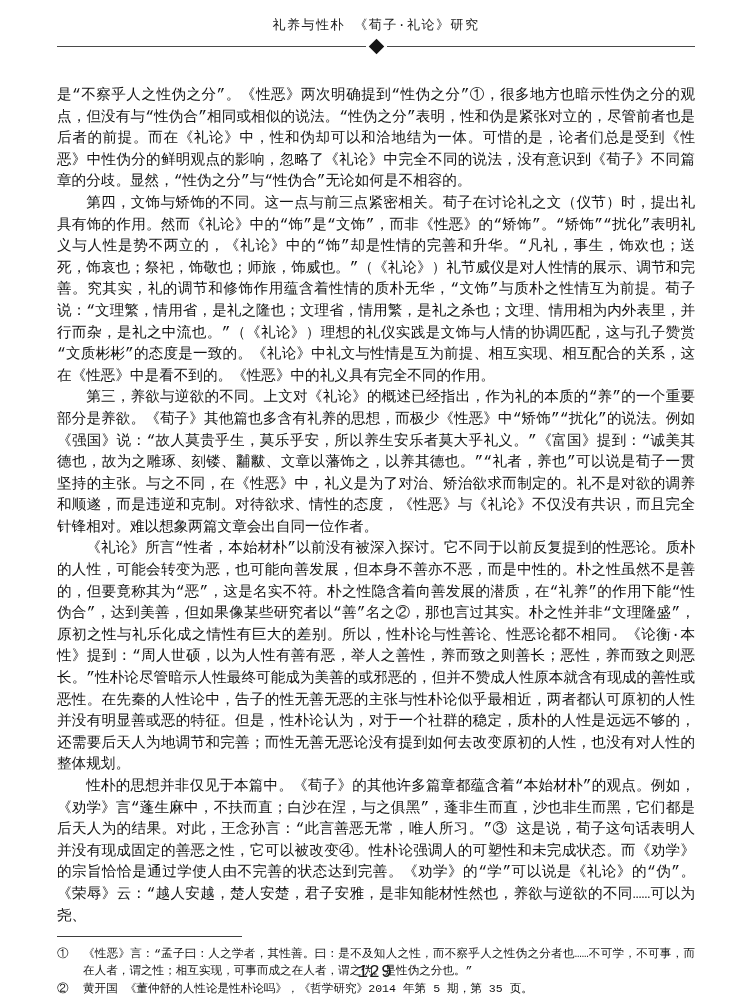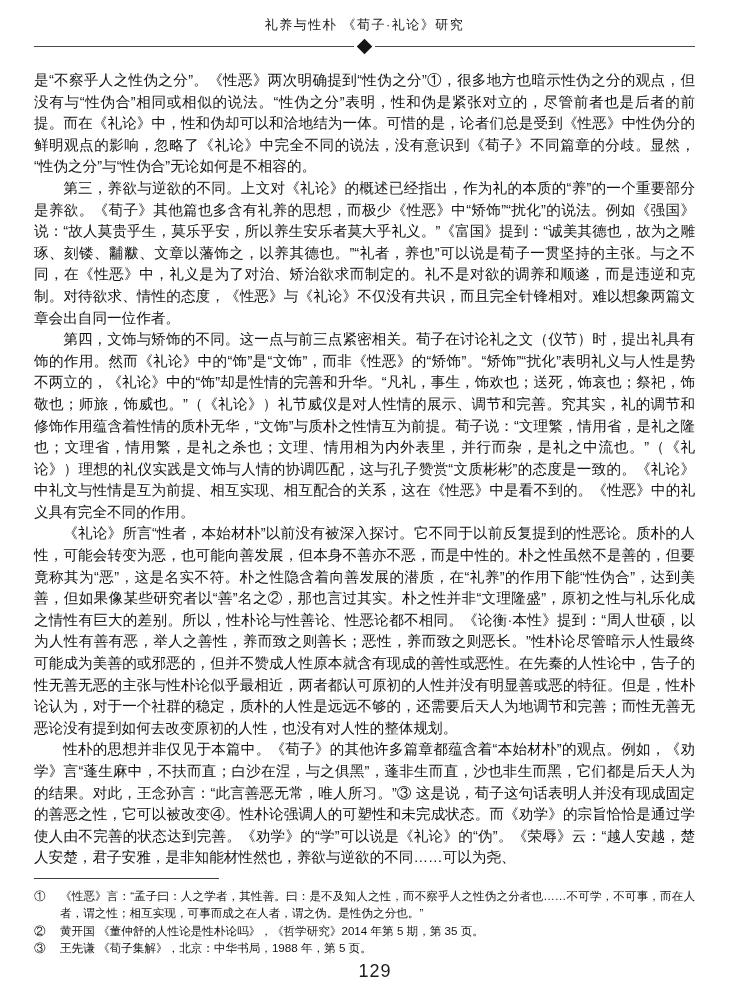--- a/index.html
+++ b/index.html
@@ -3,22 +3,22 @@
 <meta charset="utf-8">
 <style>
   html,body { margin:0; padding:0; background:#e8e8e8; }
   .page {
     position: relative;
     width: 750px;
     height: 1000px;
     margin: 0 auto;
     background: #ffffff;
     box-sizing: border-box;
-    padding: 16px 55px 0 34px;
-    font-family: Liberation Sans, sans-serif;
+    padding: 16px 55px 0 57px;
+    font-family: Liberation Mono, monospace;
     color: #141414;
     overflow: hidden;
   }
   
   .running-head {
     text-align: center;
     font-size: 13px;
     letter-spacing: 1.5px;
     color: #1c1c1c;
   }
@@ -34,21 +34,21 @@
   }
   .head-rule .diamond {
     width: 11px;
     height: 11px;
     background: #151515;
     transform: rotate(45deg);
     margin: 0 5px;
   }
   
   .body-text {
-    margin-top: 18px;
+    margin-top: 33px;
     font-size: 14.6px;
     line-height: 21.6px;
     text-align: justify;
     text-justify: inter-ideograph;
   }
   .body-text p {
     margin: 0;
     text-indent: 2em;
     word-break: break-all;
   }
@@ -97,22 +97,22 @@
   <div class="running-head">礼养与性朴 《荀子·礼论》研究</div>
 
   <div class="head-rule">
     <span class="rule-line"></span>
     <span class="diamond"></span>
     <span class="rule-line"></span>
   </div>
 
   <div class="body-text">
     <p class="no-indent">是“不察乎人之性伪之分”。《性恶》两次明确提到“性伪之分”①，很多地方也暗示性伪之分的观点，但没有与“性伪合”相同或相似的说法。“性伪之分”表明，性和伪是紧张对立的，尽管前者也是后者的前提。而在《礼论》中，性和伪却可以和洽地结为一体。可惜的是，论者们总是受到《性恶》中性伪分的鲜明观点的影响，忽略了《礼论》中完全不同的说法，没有意识到《荀子》不同篇章的分歧。显然，“性伪之分”与“性伪合”无论如何是不相容的。</p>
+    <p>第四，文饰与矫饰的不同。这一点与前三点紧密相关。荀子在讨论礼之文（仪节）时，提出礼具有饰的作用。然而《礼论》中的“饰”是“文饰”，而非《性恶》的“矫饰”。“矫饰”“扰化”表明礼义与人性是势不两立的，《礼论》中的“饰”却是性情的完善和升华。“凡礼，事生，饰欢也；送死，饰哀也；祭祀，饰敬也；师旅，饰威也。”（《礼论》）礼节威仪是对人性情的展示、调节和完善。究其实，礼的调节和修饰作用蕴含着性情的质朴无华，“文饰”与质朴之性情互为前提。荀子说：“文理繁，情用省，是礼之隆也；文理省，情用繁，是礼之杀也；文理、情用相为内外表里，并行而杂，是礼之中流也。”（《礼论》）理想的礼仪实践是文饰与人情的协调匹配，这与孔子赞赏“文质彬彬”的态度是一致的。《礼论》中礼文与性情是互为前提、相互实现、相互配合的关系，这在《性恶》中是看不到的。《性恶》中的礼义具有完全不同的作用。</p>
     <p>第三，养欲与逆欲的不同。上文对《礼论》的概述已经指出，作为礼的本质的“养”的一个重要部分是养欲。《荀子》其他篇也多含有礼养的思想，而极少《性恶》中“矫饰”“扰化”的说法。例如《强国》说：“故人莫贵乎生，莫乐乎安，所以养生安乐者莫大乎礼义。”《富国》提到：“诚美其德也，故为之雕琢、刻镂、黼黻、文章以藩饰之，以养其德也。”“礼者，养也”可以说是荀子一贯坚持的主张。与之不同，在《性恶》中，礼义是为了对治、矫治欲求而制定的。礼不是对欲的调养和顺遂，而是违逆和克制。对待欲求、情性的态度，《性恶》与《礼论》不仅没有共识，而且完全针锋相对。难以想象两篇文章会出自同一位作者。</p>
-    <p>第四，文饰与矫饰的不同。这一点与前三点紧密相关。荀子在讨论礼之文（仪节）时，提出礼具有饰的作用。然而《礼论》中的“饰”是“文饰”，而非《性恶》的“矫饰”。“矫饰”“扰化”表明礼义与人性是势不两立的，《礼论》中的“饰”却是性情的完善和升华。“凡礼，事生，饰欢也；送死，饰哀也；祭祀，饰敬也；师旅，饰威也。”（《礼论》）礼节威仪是对人性情的展示、调节和完善。究其实，礼的调节和修饰作用蕴含着性情的质朴无华，“文饰”与质朴之性情互为前提。荀子说：“文理繁，情用省，是礼之隆也；文理省，情用繁，是礼之杀也；文理、情用相为内外表里，并行而杂，是礼之中流也。”（《礼论》）理想的礼仪实践是文饰与人情的协调匹配，这与孔子赞赏“文质彬彬”的态度是一致的。《礼论》中礼文与性情是互为前提、相互实现、相互配合的关系，这在《性恶》中是看不到的。《性恶》中的礼义具有完全不同的作用。</p>
     <p>《礼论》所言“性者，本始材朴”以前没有被深入探讨。它不同于以前反复提到的性恶论。质朴的人性，可能会转变为恶，也可能向善发展，但本身不善亦不恶，而是中性的。朴之性虽然不是善的，但要竟称其为“恶”，这是名实不符。朴之性隐含着向善发展的潜质，在“礼养”的作用下能“性伪合”，达到美善，但如果像某些研究者以“善”名之②，那也言过其实。朴之性并非“文理隆盛”，原初之性与礼乐化成之情性有巨大的差别。所以，性朴论与性善论、性恶论都不相同。《论衡·本性》提到：“周人世硕，以为人性有善有恶，举人之善性，养而致之则善长；恶性，养而致之则恶长。”性朴论尽管暗示人性最终可能成为美善的或邪恶的，但并不赞成人性原本就含有现成的善性或恶性。在先秦的人性论中，告子的性无善无恶的主张与性朴论似乎最相近，两者都认可原初的人性并没有明显善或恶的特征。但是，性朴论认为，对于一个社群的稳定，质朴的人性是远远不够的，还需要后天人为地调节和完善；而性无善无恶论没有提到如何去改变原初的人性，也没有对人性的整体规划。</p>
     <p>性朴的思想并非仅见于本篇中。《荀子》的其他许多篇章都蕴含着“本始材朴”的观点。例如，《劝学》言“蓬生麻中，不扶而直；白沙在涅，与之俱黑”，蓬非生而直，沙也非生而黑，它们都是后天人为的结果。对此，王念孙言：“此言善恶无常，唯人所习。”③ 这是说，荀子这句话表明人并没有现成固定的善恶之性，它可以被改变④。性朴论强调人的可塑性和未完成状态。而《劝学》的宗旨恰恰是通过学使人由不完善的状态达到完善。《劝学》的“学”可以说是《礼论》的“伪”。《荣辱》云：“越人安越，楚人安楚，君子安雅，是非知能材性然也，养欲与逆欲的不同……可以为尧、</p>
   </div>
 
   <hr class="footnote-sep">
 
   <div class="footnotes">
     <div class="footnote">
       <span class="fn-marker">①</span>
       <span class="fn-text">《性恶》言：“孟子曰：人之学者，其性善。曰：是不及知人之性，而不察乎人之性伪之分者也……不可学，不可事，而在人者，谓之性；相互实现，可事而成之在人者，谓之伪。是性伪之分也。”</span>

